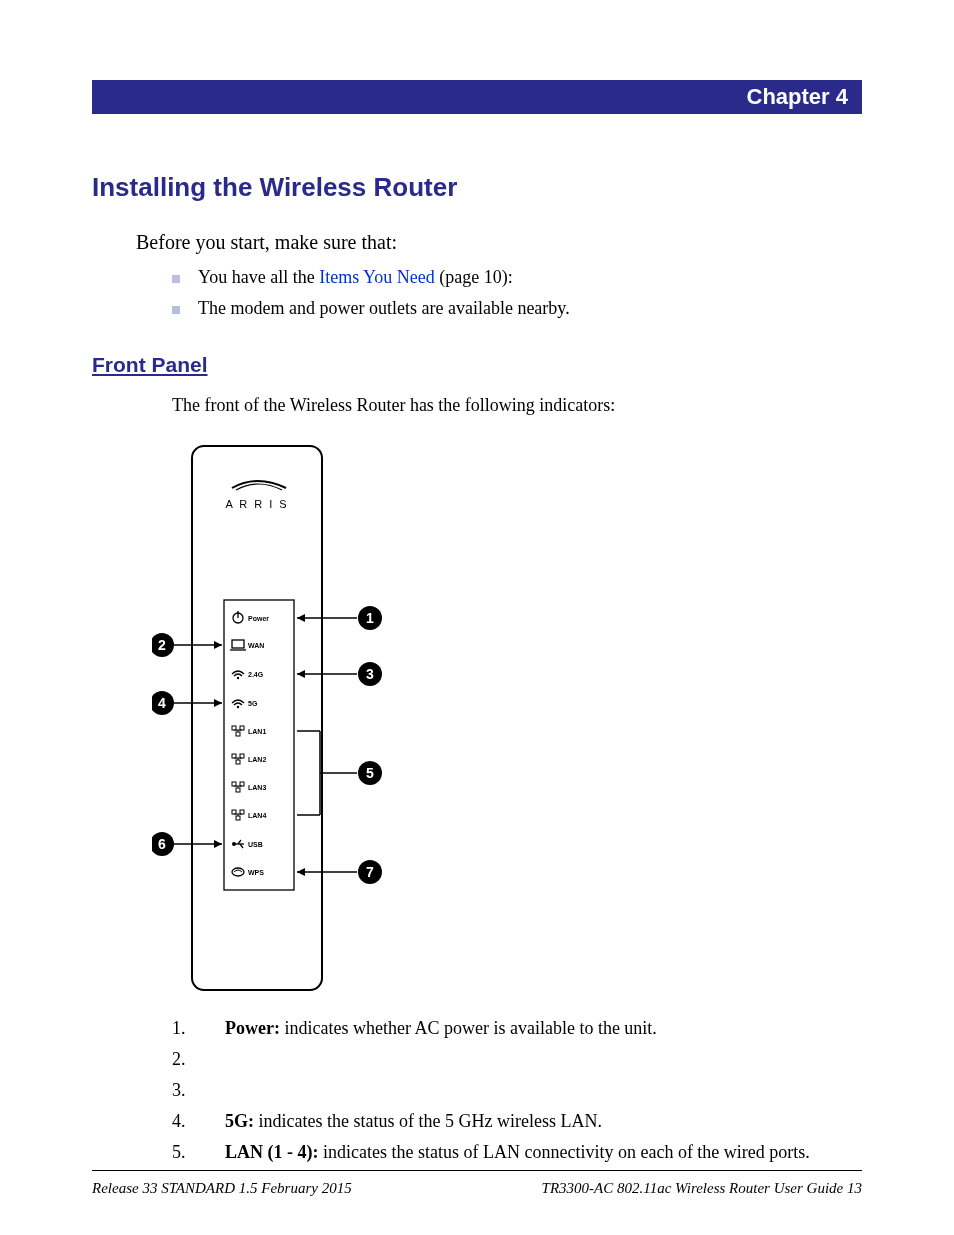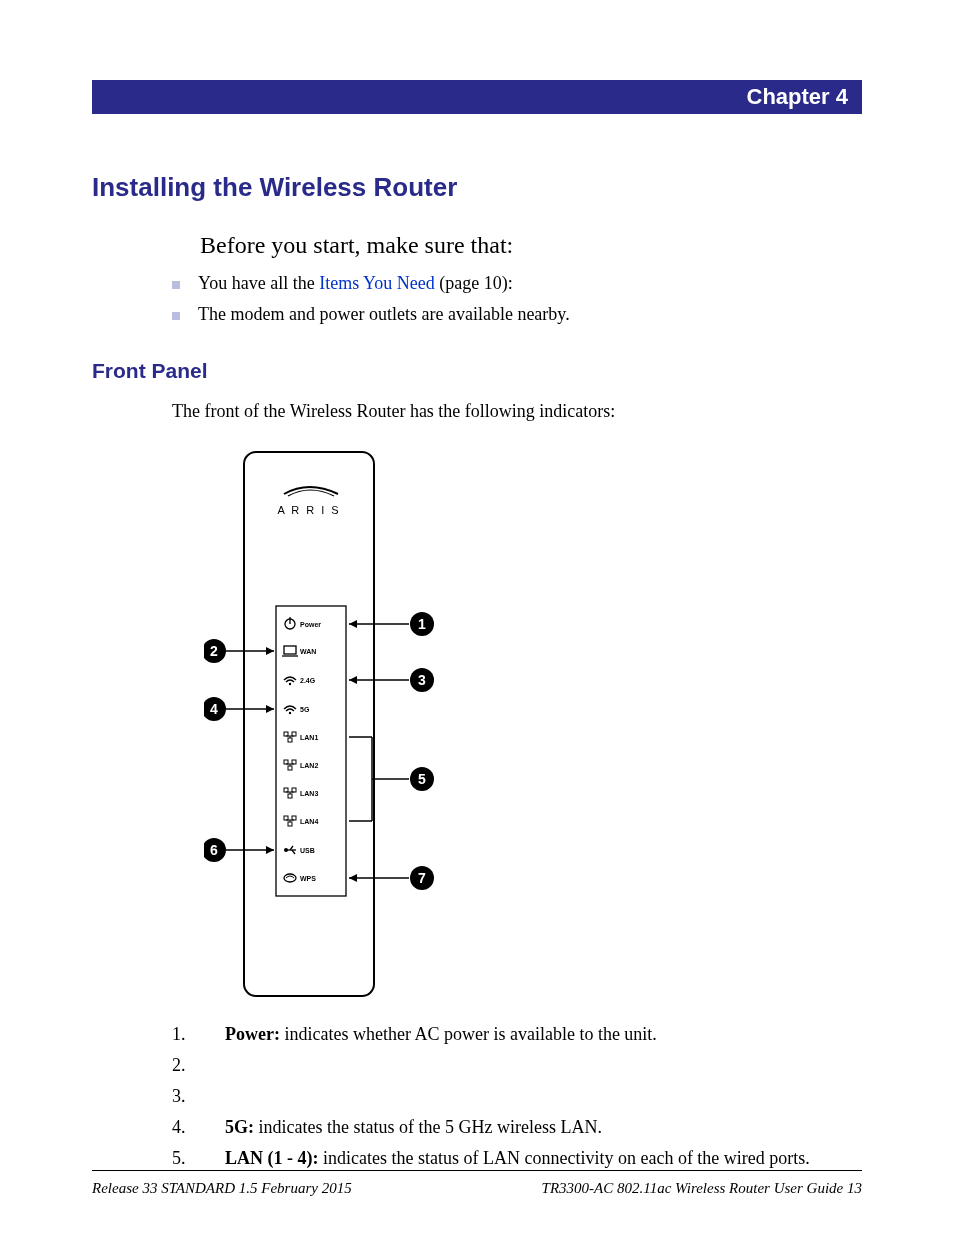--- a/index.html
+++ b/index.html
@@ -31,22 +31,22 @@
     font-size: 22px;
   }
   h1.main-title {
     color: #2a2a8a;
     font-family: Verdana, Arial, sans-serif;
     font-weight: bold;
     font-size: 26px;
     margin: 58px 0 24px 0;
   }
   .intro {
-    margin-left: 108px;
-    font-size: 24px;
+    margin-left: 44px;
+    font-size: 20px;
     line-height: 1.5;
   }
   .bullets {
     margin-left: 80px;
     margin-top: 0;
   }
   .bullet-row {
     display: flex;
     align-items: flex-start;
     margin: 10px 0;
@@ -62,28 +62,29 @@
   }
   .link {
     color: #0033cc;
   }
   h2.sub {
     color: #2a2a8a;
     font-family: Verdana, Arial, sans-serif;
     font-weight: bold;
     font-size: 21px;
     margin: 34px 0 18px 0;
+    text-decoration: underline;
   }
   .subtext {
     margin-left: 80px;
     font-size: 18px;
     margin-bottom: 24px;
   }
   .diagram-wrap {
-    margin-left: 112px;
+    margin-left: 60px;
     position: relative;
     width: 320px;
     height: 556px;
   }
   .numlist {
     margin-left: 80px;
     margin-top: 22px;
   }
   .numrow {
     display: flex;

